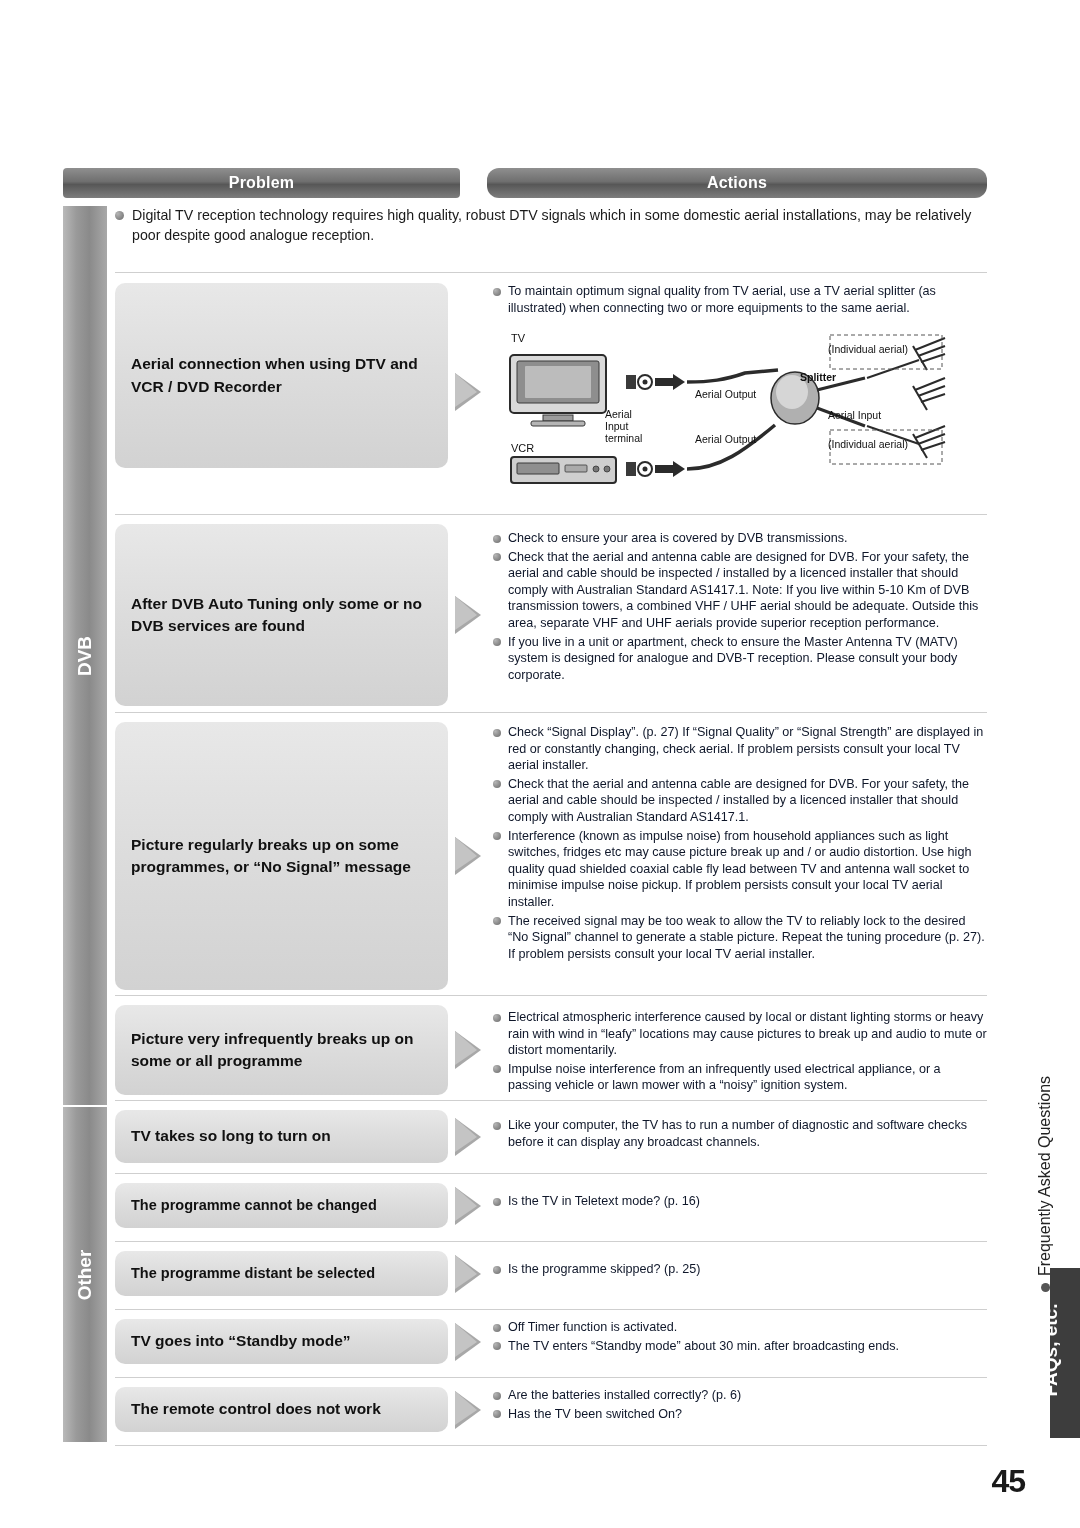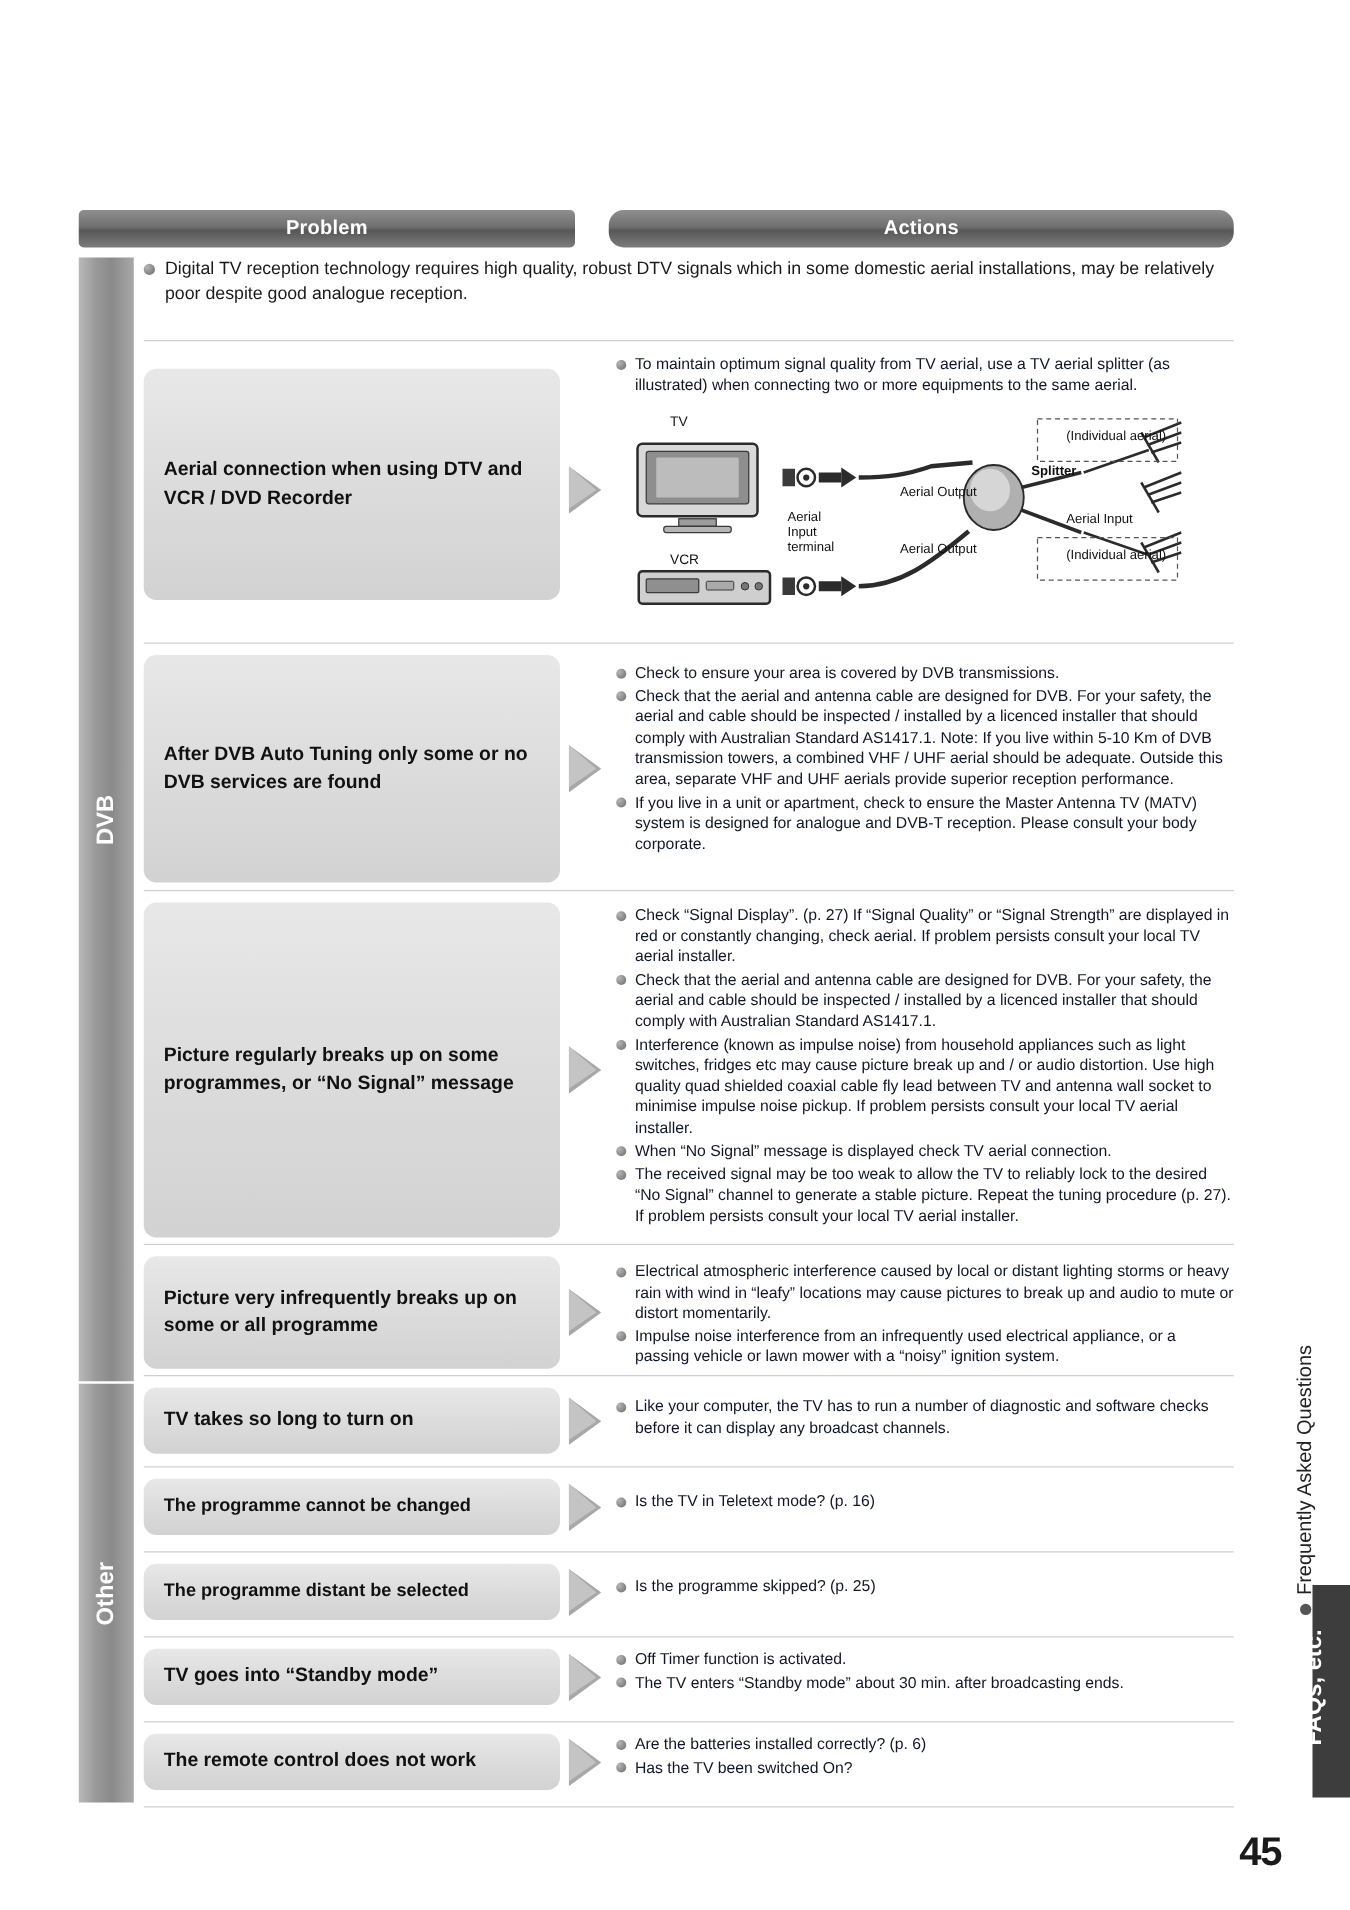--- a/index.html
+++ b/index.html
@@ -63,21 +63,21 @@
      width:8px; height:8px; border-radius:50%;
      background:radial-gradient(circle at 30% 30%, #b5b5b5, #6a6a6a); }
 
   
   #toprow { position:absolute; left:115px; top:206px; width:872px; }
   #toprow .act { font-size:14.2px; line-height:1.4; padding-left:17px; }
   #toprow .act:before { width:9px; height:9px; top:5px; }
 
   
   #diagram { position:absolute; left:495px; top:330px; width:480px; height:180px; }
-  .dlabel { position:absolute; font-size:11px; color:#111; white-space:nowrap;margin-left:25px; }
+  .dlabel { position:absolute; font-size:11px; color:#111; white-space:nowrap; }
   .dlabel.small { font-size:10.5px; }
 
   #pagenum { position:absolute; right:55px; bottom:28px; font-size:32px;
              font-weight:bold; color:#1a1a1a; letter-spacing:-1px; }
 </style>
 </head>
 <body>
 
 <div class="page">
 
@@ -100,21 +100,21 @@
   <div id="faq-bold">
     <div class="vtxt">FAQs, etc.</div>
   </div>
 
   <div id="toprow">
     <div class="act">Digital TV reception technology requires high quality, robust DTV signals which in some domestic aerial installations, may be relatively poor despite good analogue reception.</div>
   </div>
   <div class="rowline" style="top:272px;"></div>
 
   <div class="row" style="top:283px; height:230px;">
-    <div class="prob" style="top:12px; height:185px;">Aerial connection when using DTV and VCR / DVD Recorder</div>
+    <div class="prob" style="top:0; height:185px;">Aerial connection when using DTV and VCR / DVD Recorder</div>
     <div class="arrow" style="top:90px;">
       <svg width="26" height="38" viewBox="0 0 26 38">
           <polygon points="0,0 26,19 0,38" fill="#a8a8a8"></polygon>
           <polygon points="0,0 22,19 0,34" fill="#c4c4c4"></polygon>
         </svg>
     </div>
     <div class="acts" style="top:0;">
       <div class="act">To maintain optimum signal quality from TV aerial, use a TV aerial splitter (as illustrated) when connecting two or more equipments to the same aerial.</div>
     </div>
   </div>
@@ -219,21 +219,20 @@
     <div class="arrow" style="top:115px;">
       <svg width="26" height="38" viewBox="0 0 26 38">
           <polygon points="0,0 26,19 0,38" fill="#a8a8a8"></polygon>
           <polygon points="0,0 22,19 0,34" fill="#c4c4c4"></polygon>
         </svg>
     </div>
     <div class="acts" style="top:2px;">
       <div class="act">Check “Signal Display”. (p. 27) If “Signal Quality” or “Signal Strength” are displayed in red or constantly changing, check aerial. If problem persists consult your local TV aerial installer.</div>
       <div class="act">Check that the aerial and antenna cable are designed for DVB. For your safety, the aerial and cable should be inspected / installed by a licenced installer that should comply with Australian Standard AS1417.1.</div>
       <div class="act">Interference (known as impulse noise) from household appliances such as light switches, fridges etc may cause picture break up and / or audio distortion. Use high quality quad shielded coaxial cable fly lead between TV and antenna wall socket to minimise impulse noise pickup. If problem persists consult your local TV aerial installer.</div>
-      <div class="act">When “No Signal” message is displayed check TV aerial connection.</div>
       <div class="act">The received signal may be too weak to allow the TV to reliably lock to the desired “No Signal” channel to generate a stable picture. Repeat the tuning procedure (p. 27). If problem persists consult your local TV aerial installer.</div>
     </div>
   </div>
   <div class="rowline" style="top:995px;"></div>
 
   <div class="row" style="top:1005px;">
     <div class="prob" style="top:0; height:90px;">Picture very infrequently breaks up on some or all programme</div>
     <div class="arrow" style="top:26px;">
       <svg width="26" height="38" viewBox="0 0 26 38">
           <polygon points="0,0 26,19 0,38" fill="#a8a8a8"></polygon>

